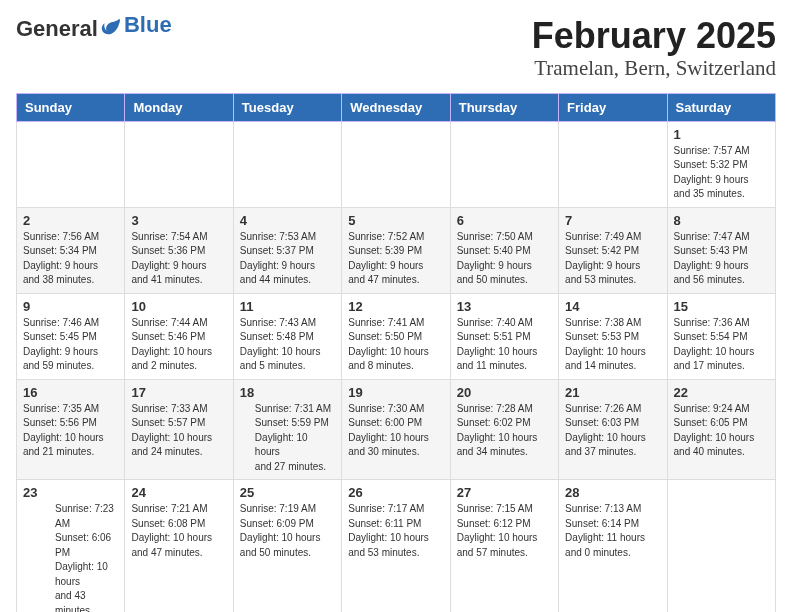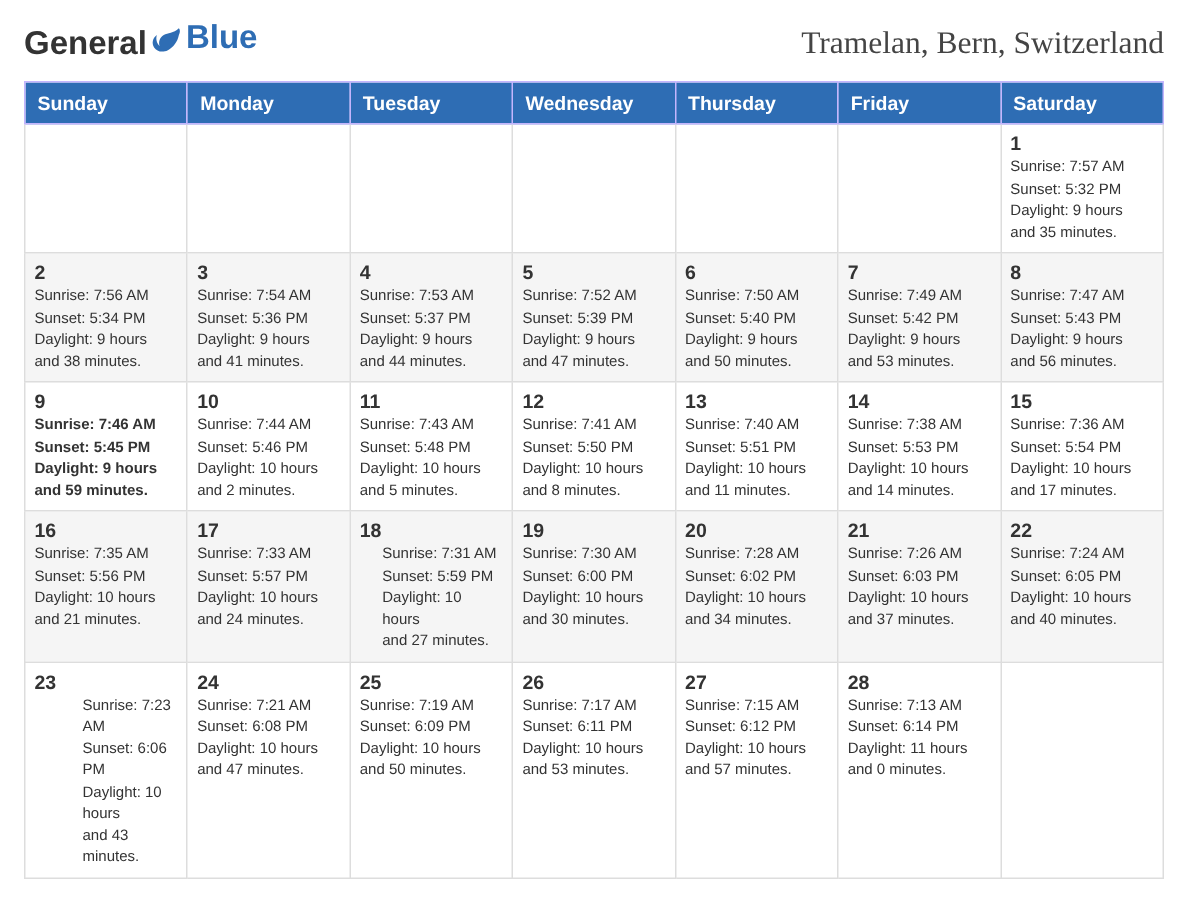--- a/index.html
+++ b/index.html
@@ -86,20 +86,21 @@
   <div class="logo">
     <div style="display:flex;align-items:center;">
       <span class="logo-general" style="font-size:22px;font-weight:bold;color:#333;">General</span>
       <svg width="22" height="22" viewBox="0 0 24 24" style="margin-left:2px;margin-top:-4px;">
         <path d="M21 3 C17 7 13 6 10 8 C7 10 6 13 7 16 C5 14 4 11 5 8 C2 10 1 14 3 17 C5 20 9 21 13 19 C17 17 20 13 21 8 C22 6 22 4 21 3Z" fill="#2e6db4"></path>
       </svg>
     </div>
     <span class="logo-blue" style="font-size:22px;font-weight:bold;color:#2e6db4;margin-top:-4px;margin-left:2px;">Blue</span>
   </div>
   <div class="title-block">
+    <div class="month-title">February 2025</div>
     <div class="location">Tramelan, Bern, Switzerland</div>
   </div>
 </div>
 
 <table class="calendar">
   <thead>
     <tr>
     <th>Sunday</th>
         <th>Monday</th>
         <th>Tuesday</th>
@@ -172,21 +173,21 @@
           <span class="day-number">8</span>
           <div class="day-info" style="white-space: pre-line;">Sunrise: 7:47 AM
 Sunset: 5:43 PM
 Daylight: 9 hours
 and 56 minutes.</div>
         </td>
       </tr>
       <tr>
         <td>
           <span class="day-number">9</span>
-          <div class="day-info" style="white-space: pre-line; font-weight: bold;">Sunrise: 7:46 AM
+          <div class="day-info" style="white-space: pre-line;">Sunrise: 7:46 AM
 Sunset: 5:45 PM
 Daylight: 9 hours
 and 59 minutes.</div>
         </td>
         <td>
           <span class="day-number">10</span>
           <div class="day-info" style="white-space: pre-line;">Sunrise: 7:44 AM
 Sunset: 5:46 PM
 Daylight: 10 hours
 and 2 minutes.</div>
@@ -265,21 +266,21 @@
         </td>
         <td>
           <span class="day-number">21</span>
           <div class="day-info" style="white-space: pre-line;">Sunrise: 7:26 AM
 Sunset: 6:03 PM
 Daylight: 10 hours
 and 37 minutes.</div>
         </td>
         <td>
           <span class="day-number">22</span>
-          <div class="day-info" style="white-space: pre-line;">Sunrise: 7:24 AM
+          <div class="day-info" style="white-space: pre-line;">Sunrise: 9:24 AM
 Sunset: 6:05 PM
 Daylight: 10 hours
 and 40 minutes.</div>
         </td>
       </tr>
       <tr>
         <td>
           <span class="day-number">23</span>
           <div class="day-info" style="white-space: pre-line; margin-left: 32px;">Sunrise: 7:23 AM
 Sunset: 6:06 PM

